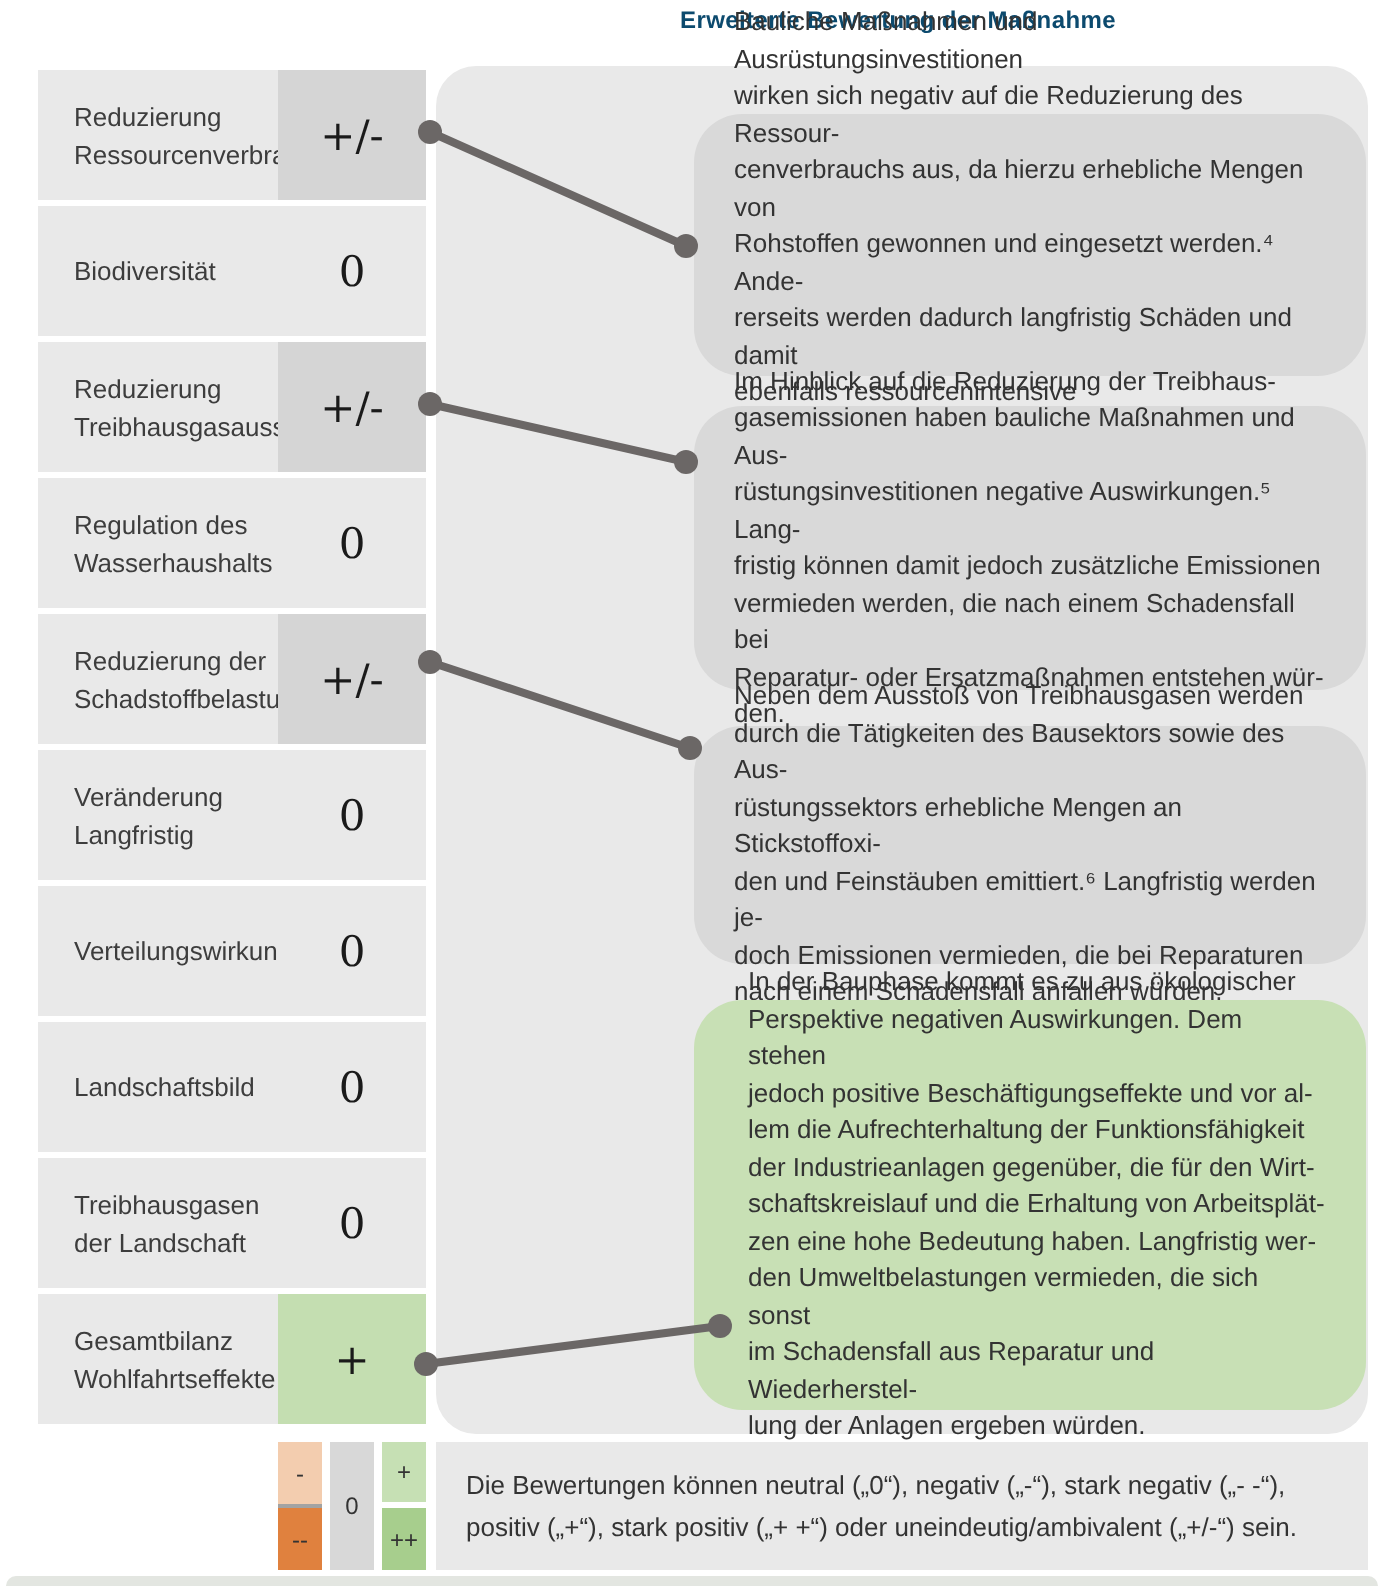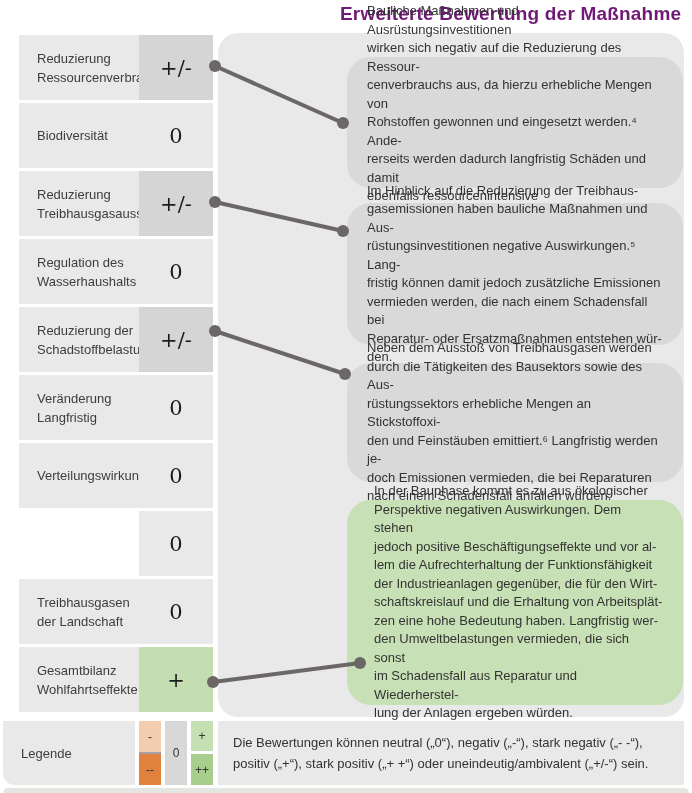--- a/index.html
+++ b/index.html
@@ -1,20 +1,20 @@
 <!DOCTYPE html>
 <html lang="de"><head>
 <meta charset="utf-8">
 <style>
   html,body{margin:0;padding:0;background:#ffffff;}
   body{font-family:"Liberation Sans",sans-serif;-webkit-font-smoothing:antialiased;}
   .page{position:relative;width:692px;height:793px;background:#ffffff;overflow:hidden;}
 
-  .title{position:absolute;top:3px;left:340px;font-size:19px;font-weight:bold;
-         color:#701a75;letter-spacing:.2px;white-space:nowrap;}
+  .title{position:absolute;top:3px;left:340px;font-size:12px;font-weight:bold;
+         color:#0c4a6e;letter-spacing:.2px;white-space:nowrap;}
 
   
   .panel-main{position:absolute;left:218px;top:33px;width:466px;height:684px;
               background:#e9e9e9;border-radius:20px;}
   .panel-legend{position:absolute;left:218px;top:721px;width:466px;height:64px;
                 background:#e9e9e9;border-radius:0;display:flex;align-items:center;
                 padding-left:15px;box-sizing:border-box;font-size:13px;color:#333;
                 line-height:21px;white-space:pre-line;}
 
   
@@ -97,20 +97,21 @@
   <div class="row" style="top:375px">
     <div class="label-cell">Veränderung
 Langfristig</div>
     <div class="value-cell tone-neutral">0</div>
   </div>
   <div class="row" style="top:443px">
     <div class="label-cell">Verteilungswirkung</div>
     <div class="value-cell tone-neutral">0</div>
   </div>
   <div class="row" style="top:511px">
+    <div class="label-cell">Landschaftsbild</div>
     <div class="value-cell tone-neutral">0</div>
   </div>
   <div class="row" style="top:579px">
     <div class="label-cell">Treibhausgasen
 der Landschaft</div>
     <div class="value-cell tone-neutral">0</div>
   </div>
   <div class="row" style="top:647px">
     <div class="label-cell">Gesamtbilanz
 Wohlfahrtseffekte</div>
@@ -159,21 +160,20 @@
 
     <line class="conn" x1="215" y1="331" x2="345" y2="374"></line>
     <circle class="dot" cx="215" cy="331" r="6"></circle>
     <circle class="dot" cx="345" cy="374" r="6"></circle>
 
     <line class="conn" x1="213" y1="682" x2="360" y2="663"></line>
     <circle class="dot" cx="213" cy="682" r="6"></circle>
     <circle class="dot" cx="360" cy="663" r="6"></circle>
   </svg>
 
-  <div class="legend-label-cell">Legende</div>
   <div class="mini cell-minus">-</div>
   <div class="mini cell-dblminus">--</div>
   <div class="mini cell-zero">0</div>
   <div class="mini cell-plus">+</div>
   <div class="mini cell-dblplus">++</div>
   <div class="panel-legend">Die Bewertungen können neutral („0“), negativ („-“), stark negativ („- -“),
 positiv („+“), stark positiv („+ +“) oder uneindeutig/ambivalent („+/-“) sein.</div>
 
   <div class="bottom-bar"></div>
 

